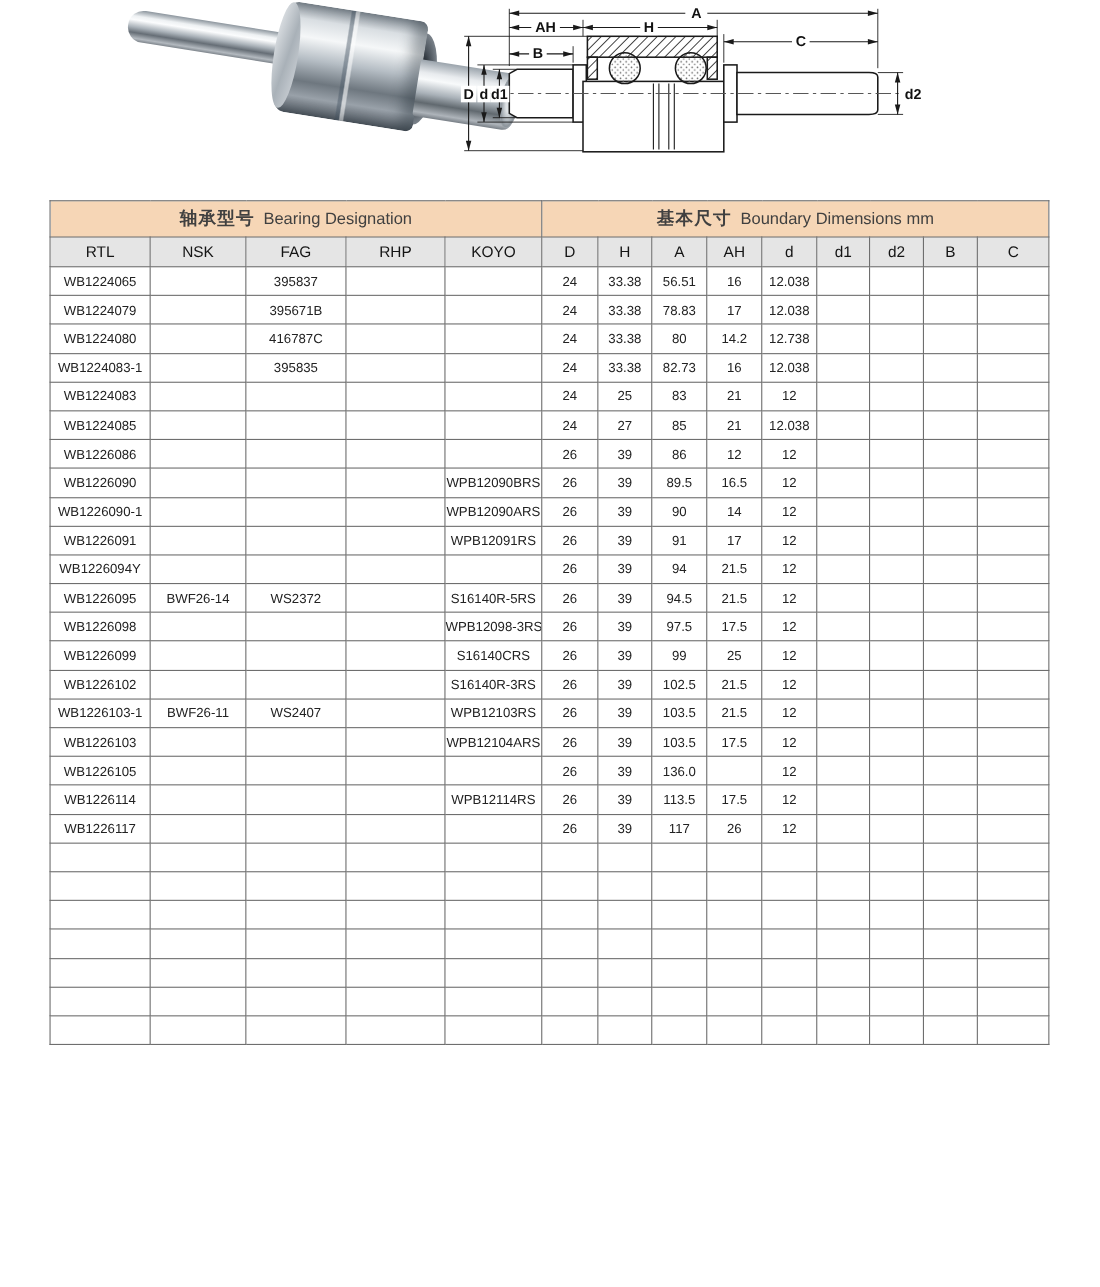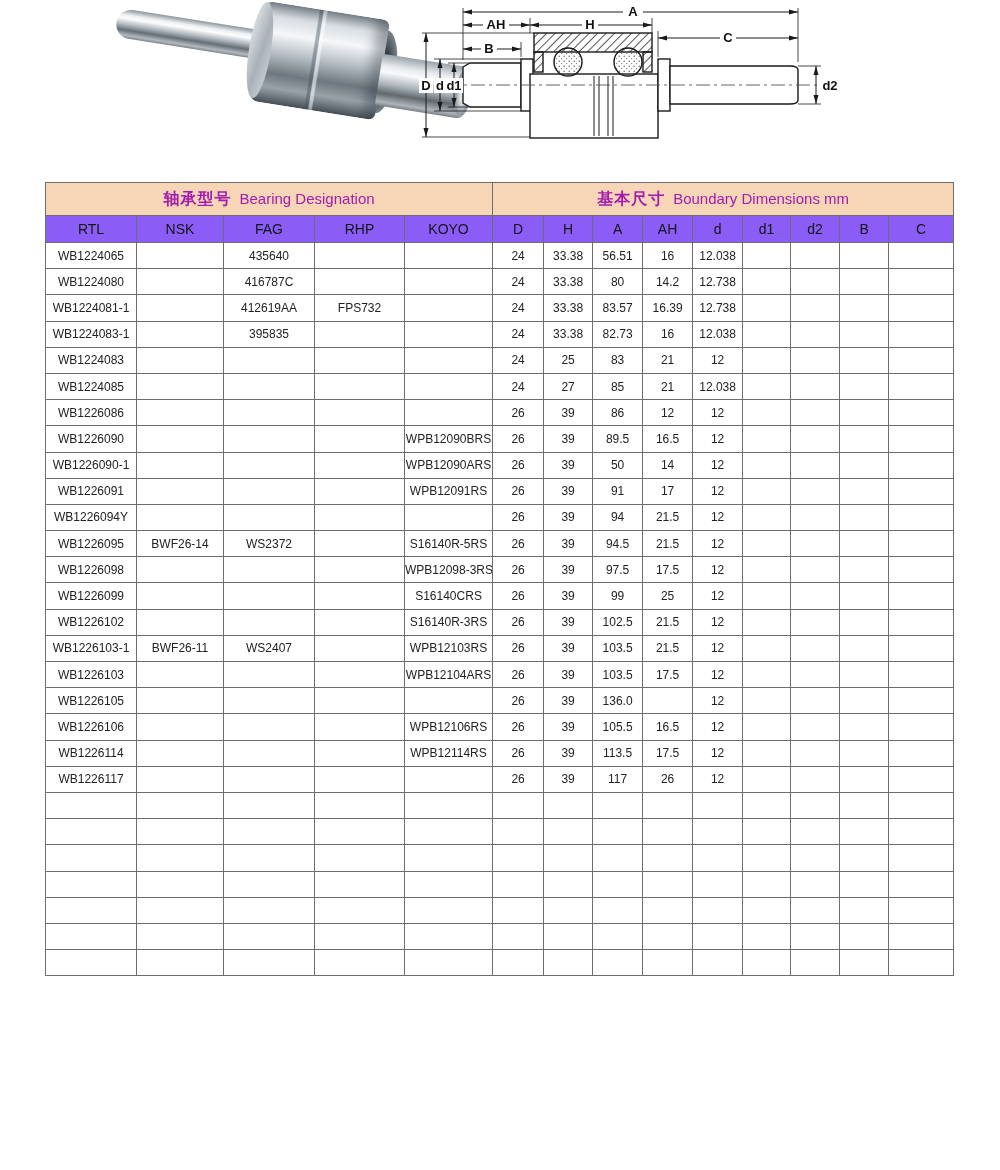--- a/index.html
+++ b/index.html
@@ -49,23 +49,23 @@
   
   table.spec {
     position:absolute; left:45px; top:182px; width:908px;
     border-collapse:collapse; table-layout:fixed;
     border:1.5px solid #4a4a4a;
   }
   table.spec th, table.spec td {
     border:1px solid #6e6e6e; text-align:center; vertical-align:middle;
     padding:0; overflow:hidden; white-space:nowrap;
   }
-  tr.section th { height:33px; background:#f6d6b6; color:#a21caf; font-size:15px; font-weight:400; }
+  tr.section th { height:33px; background:#f6d6b6; color:#404040; font-size:15px; font-weight:400; }
   tr.section .zh { font-weight:700; font-size:16px; margin-right:8px; letter-spacing:1px; }
-  tr.cols th { height:27px; background:#8b5cf6; color:#141414; font-size:14px; font-weight:400; }
+  tr.cols th { height:27px; background:#e5e5e5; color:#141414; font-size:14px; font-weight:400; }
   tbody td { height:26.2px; font-size:12px; color:#222222; }
 </style>
 </head>
 <body>
 
 <div class="page">
 
   <div class="photo">
     <div class="photo-rot">
       <div class="ph-shaft-thin"></div>
@@ -205,66 +205,66 @@
           <th>d1</th>
           <th>d2</th>
           <th>B</th>
           <th>C</th>
         </tr>
     </thead>
     <tbody id="tableBody">
         <tr>
           <td>WB1224065</td>
           <td></td>
-          <td>435640</td>
+          <td>395837</td>
           <td></td>
           <td></td>
           <td>24</td>
           <td>33.38</td>
           <td>56.51</td>
           <td>16</td>
           <td>12.038</td>
           <td></td>
           <td></td>
           <td></td>
           <td></td>
         </tr>
         <tr>
+          <td>WB1224079</td>
+          <td></td>
+          <td>395671B</td>
+          <td></td>
+          <td></td>
+          <td>24</td>
+          <td>33.38</td>
+          <td>78.83</td>
+          <td>17</td>
+          <td>12.038</td>
+          <td></td>
+          <td></td>
+          <td></td>
+          <td></td>
+        </tr>
+        <tr>
           <td>WB1224080</td>
           <td></td>
           <td>416787C</td>
           <td></td>
           <td></td>
           <td>24</td>
           <td>33.38</td>
           <td>80</td>
           <td>14.2</td>
           <td>12.738</td>
           <td></td>
           <td></td>
           <td></td>
           <td></td>
         </tr>
         <tr>
-          <td>WB1224081-1</td>
-          <td></td>
-          <td>412619AA</td>
-          <td>FPS732</td>
-          <td></td>
-          <td>24</td>
-          <td>33.38</td>
-          <td>83.57</td>
-          <td>16.39</td>
-          <td>12.738</td>
-          <td></td>
-          <td></td>
-          <td></td>
-          <td></td>
-        </tr>
-        <tr>
           <td>WB1224083-1</td>
           <td></td>
           <td>395835</td>
           <td></td>
           <td></td>
           <td>24</td>
           <td>33.38</td>
           <td>82.73</td>
           <td>16</td>
           <td>12.038</td>
@@ -338,21 +338,21 @@
           <td></td>
         </tr>
         <tr>
           <td>WB1226090-1</td>
           <td></td>
           <td></td>
           <td></td>
           <td>WPB12090ARS</td>
           <td>26</td>
           <td>39</td>
-          <td>50</td>
+          <td>90</td>
           <td>14</td>
           <td>12</td>
           <td></td>
           <td></td>
           <td></td>
           <td></td>
         </tr>
         <tr>
           <td>WB1226091</td>
           <td></td>
@@ -491,36 +491,20 @@
           <td>39</td>
           <td>136.0</td>
           <td></td>
           <td>12</td>
           <td></td>
           <td></td>
           <td></td>
           <td></td>
         </tr>
         <tr>
-          <td>WB1226106</td>
-          <td></td>
-          <td></td>
-          <td></td>
-          <td>WPB12106RS</td>
-          <td>26</td>
-          <td>39</td>
-          <td>105.5</td>
-          <td>16.5</td>
-          <td>12</td>
-          <td></td>
-          <td></td>
-          <td></td>
-          <td></td>
-        </tr>
-        <tr>
           <td>WB1226114</td>
           <td></td>
           <td></td>
           <td></td>
           <td>WPB12114RS</td>
           <td>26</td>
           <td>39</td>
           <td>113.5</td>
           <td>17.5</td>
           <td>12</td>

